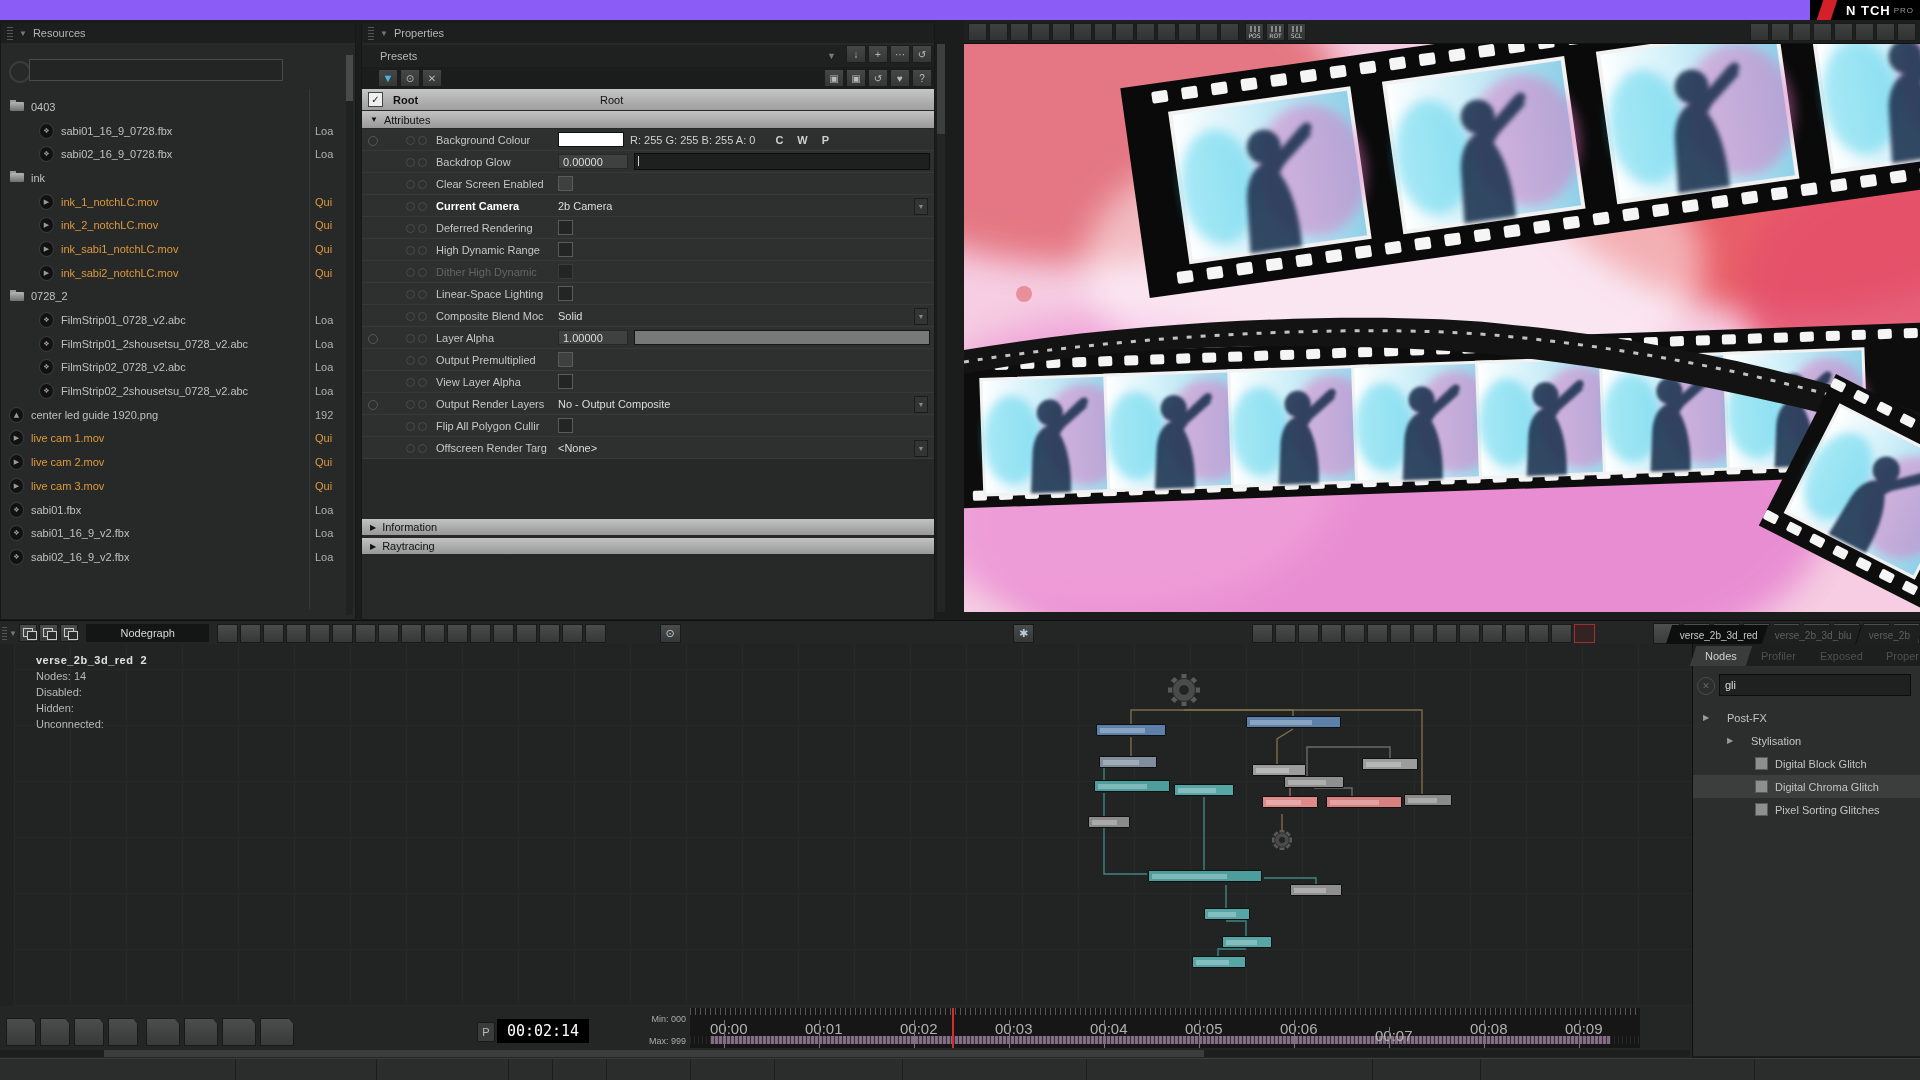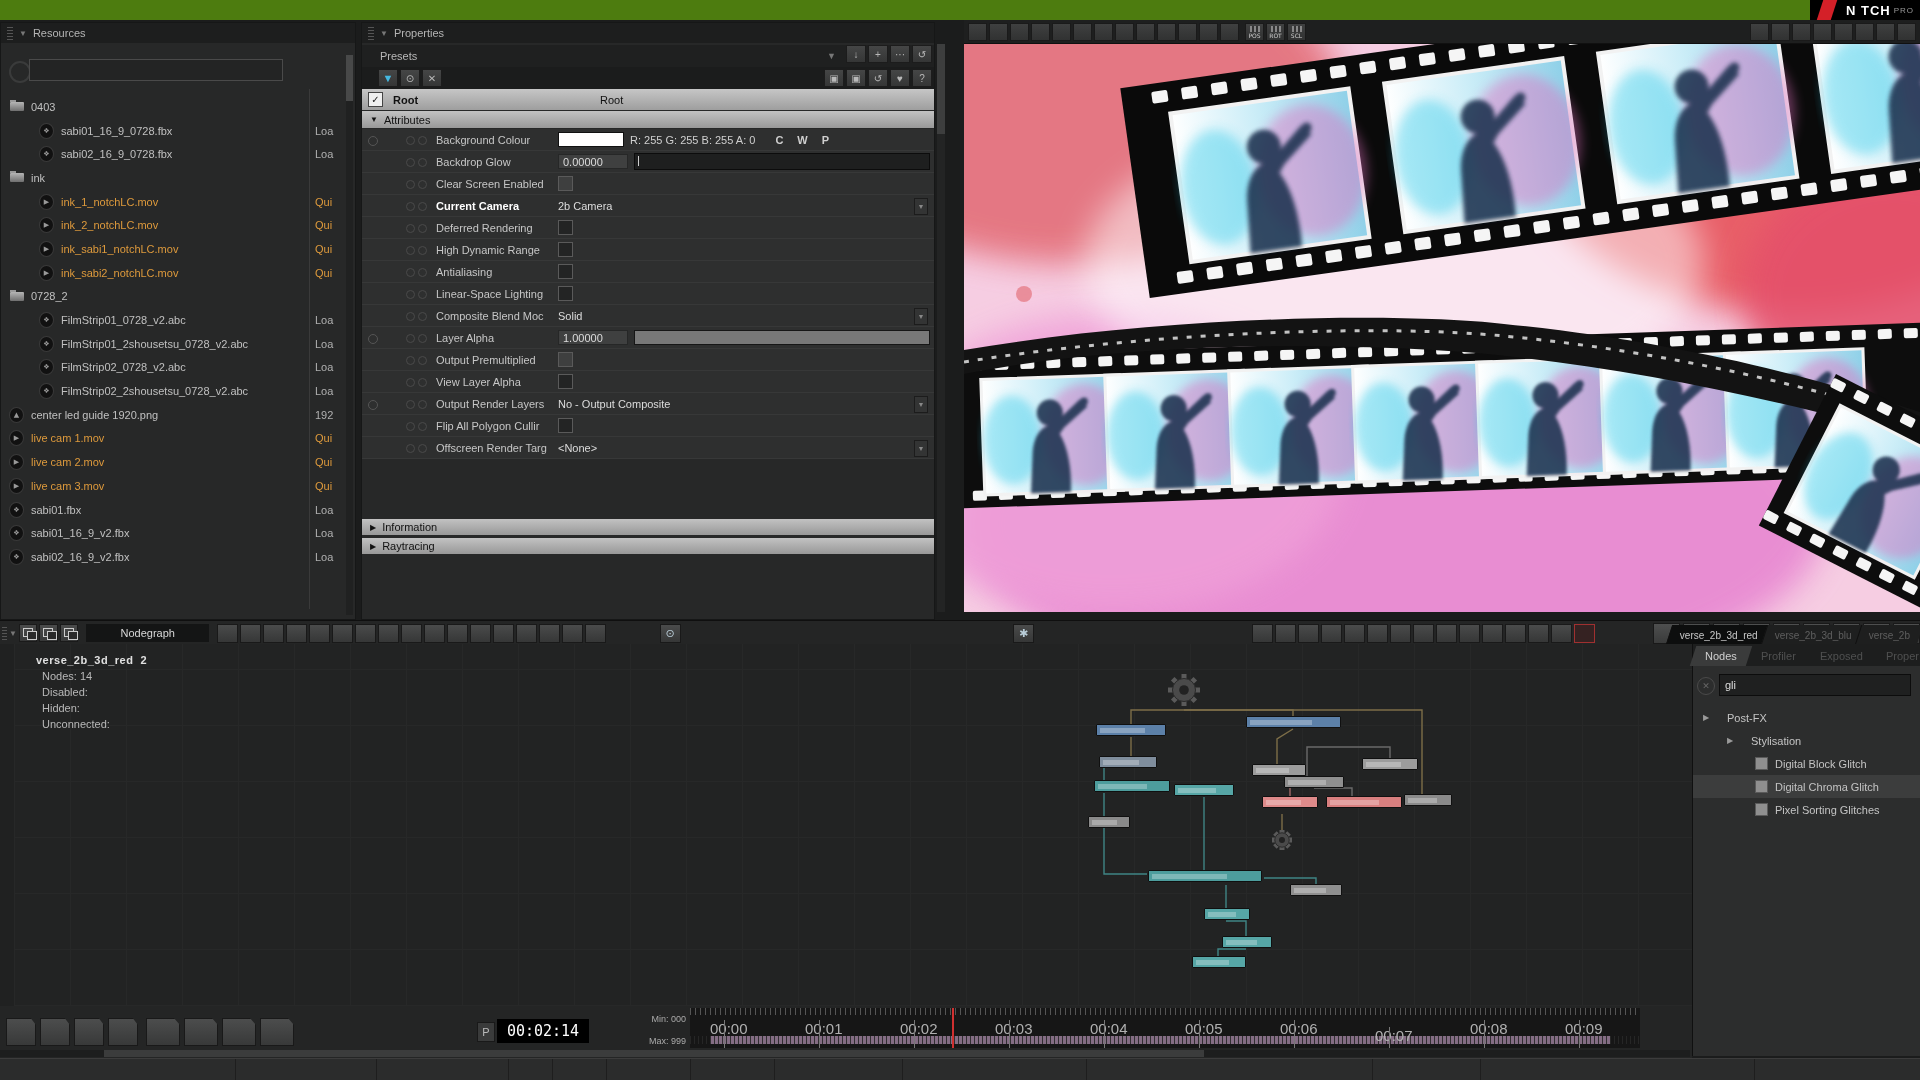--- a/index.html
+++ b/index.html
@@ -1,19 +1,19 @@
 <!DOCTYPE html>
 <html><head>
 <meta charset="utf-8">
 <style>
   html,body{margin:0;padding:0;background:#1b1c1c;width:1920px;height:1080px;overflow:hidden;
     font-family:"Liberation Sans","DejaVu Sans",sans-serif;font-size:11px;color:#c0c0c0;
     -webkit-font-smoothing:antialiased;}
   
-  #menubar{position:absolute;left:0;top:0;width:1920px;height:20px;background:#4d7c0f;display:flex;align-items:center;}
+  #menubar{position:absolute;left:0;top:0;width:1920px;height:20px;background:#8b5cf6;display:flex;align-items:center;}
   #menubar .mitem{padding:0 14px;color:#b8b8b8;cursor:default;}
   #logo{position:absolute;right:0;top:0;height:20px;width:110px;background:#000;display:flex;align-items:center;justify-content:flex-end;padding-right:6px;box-sizing:border-box;}
   #logo .red{position:absolute;left:10px;top:0;width:14px;height:20px;background:#d42028;transform:skewX(-18deg);}
   #logo .nt{position:relative;color:#fff;font-weight:bold;font-size:13px;letter-spacing:1px;}
   #logo .pro{position:relative;color:#999;font-size:8px;margin-left:3px;letter-spacing:1px;}
   
   .panel{position:absolute;background:#272828;border:1px solid #161717;box-sizing:border-box;}
   .phdr{height:20px;background:#1d1e1e;display:flex;align-items:center;gap:6px;padding-left:4px;color:#b5b5b5;}
   .grip{width:6px;height:14px;background:repeating-linear-gradient(0deg,#555 0 1px,transparent 1px 3px);margin-left:2px;}
   .tri{font-size:8px;color:#777;}
@@ -103,21 +103,21 @@
   .ltab span{transform:skewX(18deg);white-space:nowrap;}
   .ltab.active{background:#0d0e0e;color:#c8c8c8;}
   
   #sidestrip{position:absolute;left:0;top:644px;width:14px;height:412px;background:#202121;border-right:1px solid #101010;}
   .vlabel{position:absolute;left:1px;width:12px;color:#8a8a8a;font-size:9px;writing-mode:vertical-rl;transform:rotate(180deg);white-space:nowrap;}
   #ngcanvas{position:absolute;left:14px;top:644px;width:1678px;height:362px;background:
     repeating-linear-gradient(90deg,#272828 0 1px,transparent 1px 56px),
     repeating-linear-gradient(0deg,#272828 0 1px,transparent 1px 56px),#222323;overflow:hidden;}
   #ng-info{position:absolute;left:22px;top:10px;}
   #ng-info .t{font-size:11px;color:#e0e0e0;font-weight:bold;letter-spacing:.5px;text-align:center;}
-  #ng-info .l{color:#b8b8b8;margin-top:4px;margin-left:6px;}
+  #ng-info .l{color:#b8b8b8;margin-top:4px;margin-left:0;}
   #edges{position:absolute;left:0;top:0;}
   .gnode{position:absolute;height:12px;border:1px solid #101010;box-sizing:border-box;border-radius:1px;}
   .gnode::after{content:"";position:absolute;left:3px;top:3px;right:30%;height:5px;background:rgba(255,255,255,.28);}
   #ngoverlay{position:absolute;right:88px;top:24px;display:flex;gap:8px;color:#8fb6c6;font-size:11px;font-family:"DejaVu Sans",sans-serif;}
   
   #nodespanel{position:absolute;left:1692px;top:644px;width:228px;height:412px;background:#2c2d2d;border-left:1px solid #101010;}
   #nptabs{height:22px;display:flex;align-items:flex-end;background:#1d1e1e;}
   .nptab{height:20px;padding:0 12px;display:flex;align-items:center;color:#4f5050;background:transparent;transform:skewX(-18deg);}
   .nptab span{transform:skewX(18deg);}
   .nptab.active{background:#3a3b3b;color:#d0d0d0;}
@@ -463,24 +463,24 @@
       <div class="prow">
 
         <span class="dots"></span>
         <span class="plabel">High Dynamic Range</span>
         <span class="pctrl">
 
           <span class="cb2"></span>
 
         </span>
       </div>
-      <div class="prow">
-
-        <span class="dots"></span>
-        <span class="plabel">Antialiasing</span>
+      <div class="prow dim">
+
+        <span class="dots"></span>
+        <span class="plabel">Dither High Dynamic</span>
         <span class="pctrl">
 
           <span class="cb2"></span>
 
         </span>
       </div>
       <div class="prow">
 
         <span class="dots"></span>
         <span class="plabel">Linear-Space Lighting</span>

